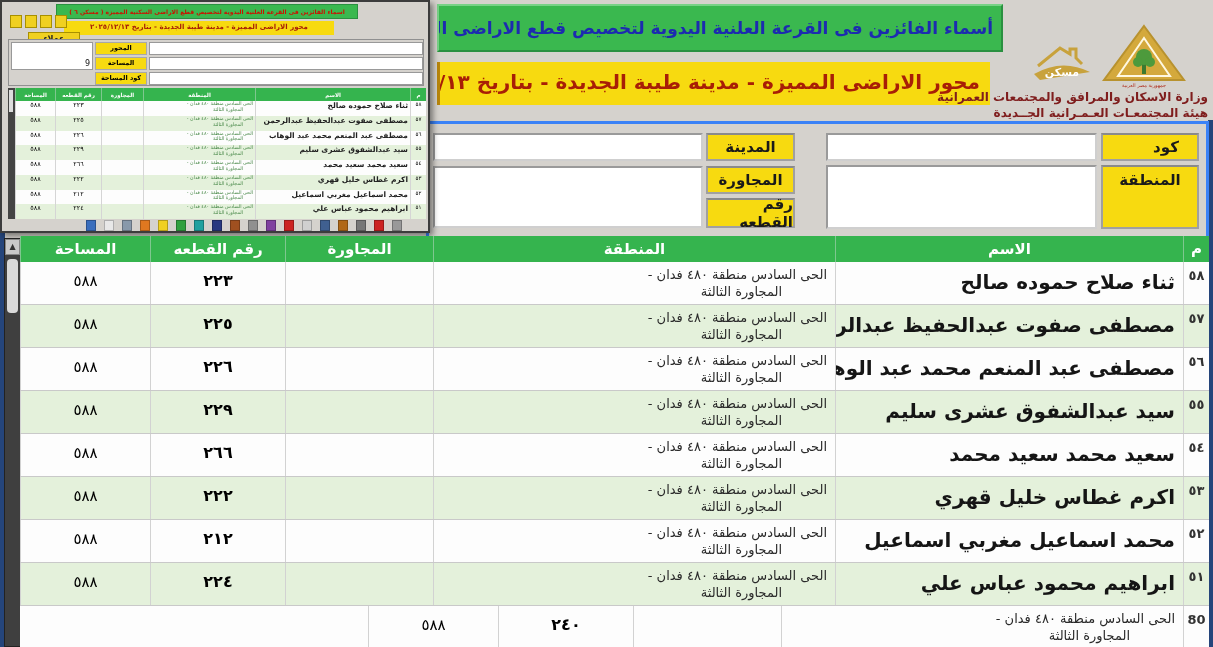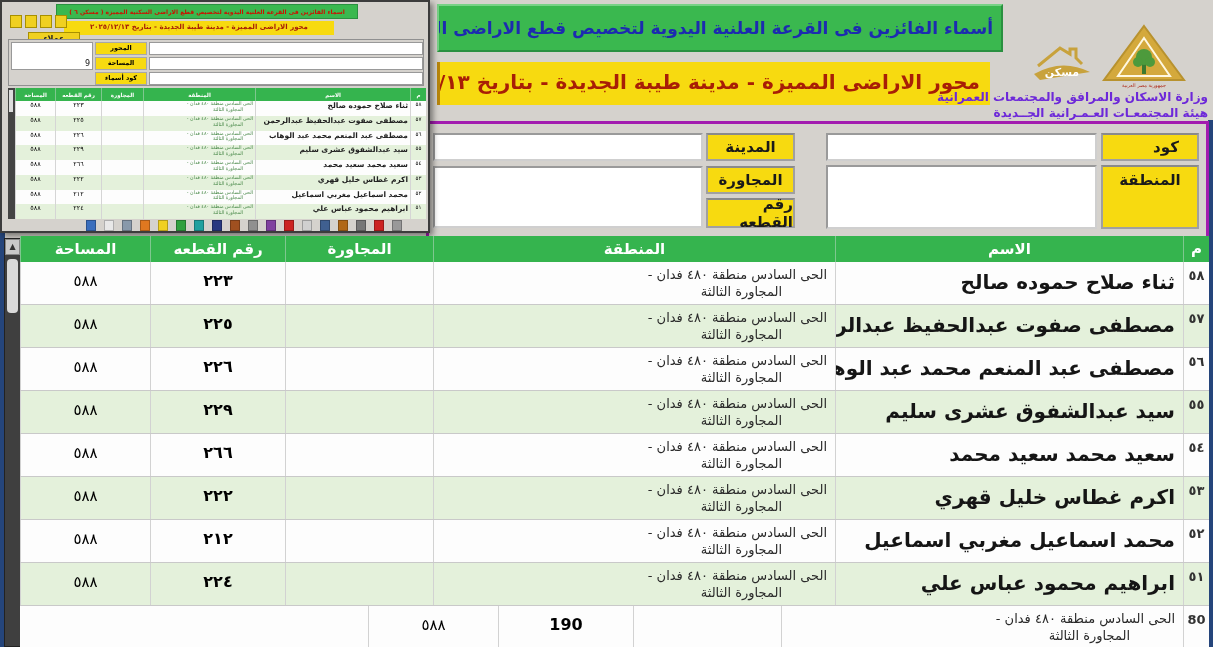--- a/index.html
+++ b/index.html
@@ -18,30 +18,30 @@
   .yellow-banner { position:absolute; left:437px; top:62px; width:553px; height:43px;
     background:#f7da10; border-left:3px solid #b8860b;
     color:#a81e06; font-weight:bold; font-size:20px; line-height:40px;
     direction:rtl; text-align:right; white-space:nowrap; overflow:hidden; padding:0 10px; }
 
   
   .logos { position:absolute; left:1000px; top:16px; width:208px; height:130px; }
   .maskan { position:absolute; left:30px; top:24px; width:64px; height:46px; }
   .nuca   { position:absolute; left:102px; top:8px;  width:84px; height:62px; }
   .ministry-line { position:absolute; left:0; width:208px; text-align:center;
-    color:#6d28d9; font-weight:bold; font-size:12px; white-space:nowrap; direction:rtl; }
+    color:#7f1d1d; font-weight:bold; font-size:12px; white-space:nowrap; direction:rtl; }
   .ministry-1 { top:74px; }
   .ministry-2 { top:90px; }
   .ministry-panel { position:absolute; left:2px; top:106px; width:204px; height:20px;
     border:1px solid #a8a8a8; border-top-color:#8a8a8a; background:#d0cdc8; text-align:center; }
   .ministry-small { font-size:6px; color:#cc1100; text-decoration:underline; direction:rtl; line-height:18px; }
 
   
   .form-panel { position:absolute; left:426px; top:121px; width:783px; height:128px;
-    background:#d5d2cd; border:3px solid #a21caf; }
+    background:#d5d2cd; border:3px solid #3b82f6; }
   .f-label { position:absolute; background:#f7da10; border:2px solid #a0a0a0; border-top-color:#8a8a8a;
     display:flex; align-items:center; justify-content:center;
     font-weight:bold; font-size:15px; color:#1a1a1a; direction:rtl; }
   .f-input { position:absolute; background:#ffffff; border:2px solid #9a9a9a; border-bottom-color:#cfcfcf; border-right-color:#cfcfcf; }
   .lbl-city  { left:277px; top:9px;  width:89px; height:28px; }
   .lbl-neigh { left:277px; top:42px; width:89px; height:28px; }
   .lbl-plot  { left:277px; top:74px; width:89px; height:30px; }
   .lbl-code  { left:672px; top:9px;  width:98px; height:28px;padding-left:32px; }
   .lbl-region{ left:672px; top:41px; width:98px; height:64px; align-items:flex-start; padding-top:4px; }
   .inp-city  { left:4px;   top:9px;  width:270px; height:28px; }
@@ -174,21 +174,21 @@
       <div class="m-sq"></div>
     </div>
     <div class="m-clients">عملاء</div>
 
     <div class="m-form">
       <div class="m-f-input" style="left:2px; top:2px; width:82px; height:28px;">
         <span class="m-val9">9</span>
       </div>
       <div class="m-f-label" style="top:2px;">المحور</div>
       <div class="m-f-label" style="top:17px;">المساحة</div>
-      <div class="m-f-label" style="top:32px;">كود أسماء</div>
+      <div class="m-f-label" style="top:32px;">كود المساحة</div>
       <div class="m-f-input" style="left:140px; top:2px;  width:274px; height:13px;"></div>
       <div class="m-f-input" style="left:140px; top:17px; width:274px; height:13px;"></div>
       <div class="m-f-input" style="left:140px; top:32px; width:274px; height:13px;"></div>
     </div>
 
     <div class="m-table">
       <div class="m-scroll">
           <div class="m-thumb"></div>
         </div>
       <div class="m-thead">
@@ -415,18 +415,18 @@
         <div class="c-plot">٢٢٤</div>
         <div class="c-area">٥٨٨</div>
       </div>
       <div class="row">
         <div class="c-no">80</div>
         <div class="c-region">
           <div class="rl1">الحى السادس منطقة ٤٨٠ فدان -</div>
           <div class="rl2">المجاورة الثالثة</div>
         </div>
         <div class="c-neigh"></div>
-        <div class="c-plot">190</div>
+        <div class="c-plot">٢٤٠</div>
         <div class="c-area">٥٨٨</div>
       </div>
     </div>
 
 </div>
 
 </body></html>

